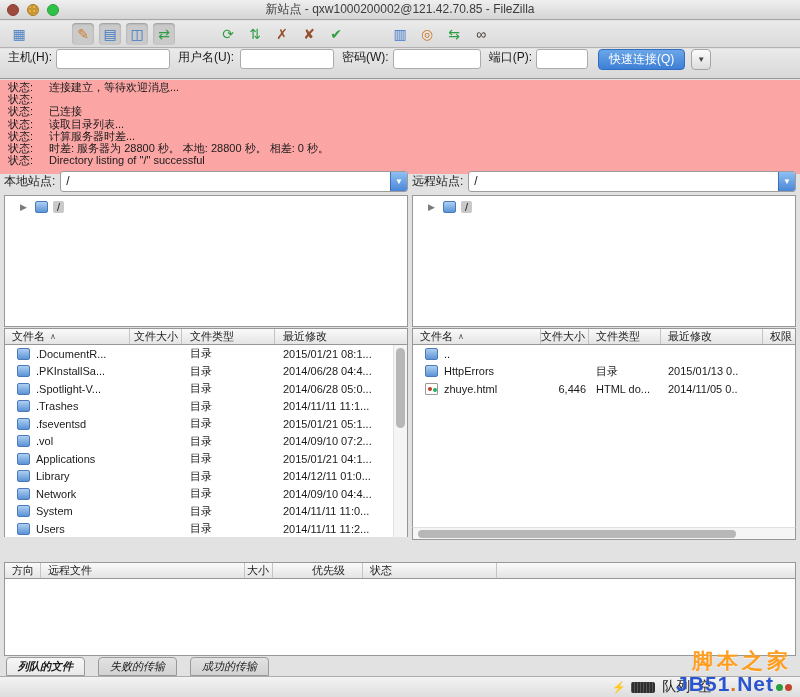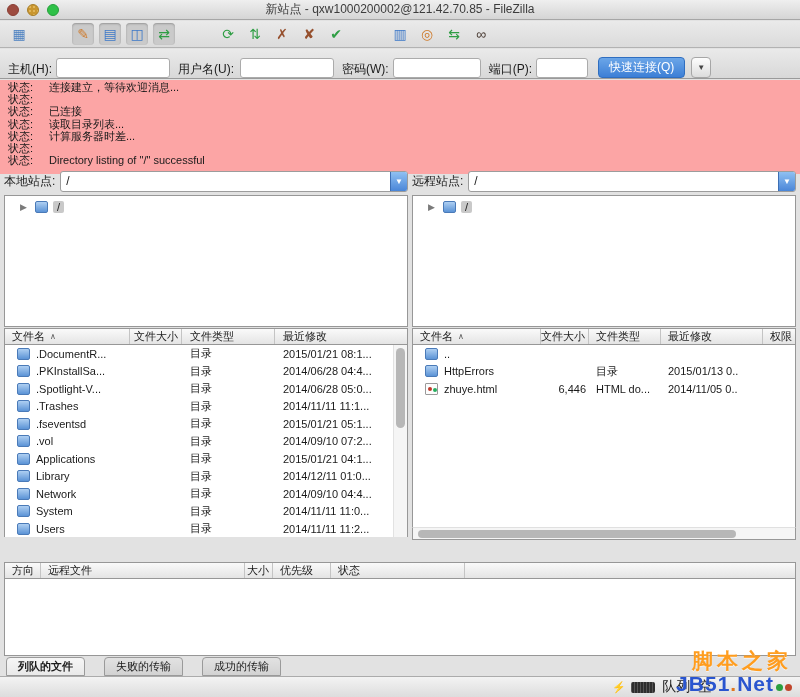--- a/index.html
+++ b/index.html
@@ -25,21 +25,21 @@
   .tbicon{width:22px;height:22px;margin-left:5px;border-radius:4px;
     display:flex;align-items:center;justify-content:center;font-size:14px;cursor:default;}
   .tbicon:first-child{margin-left:8px;}
   .tbicon.pressed{background:#cacaca;box-shadow:inset 0 1px 2px rgba(0,0,0,.25);}
   .tbicon.gap-lg{margin-left:42px;}
   .ic-green{color:#2f9e44;} .ic-blue{color:#3c78c8;} .ic-orange{color:#cf7a2a;}
   .ic-brown{color:#96502e;} .ic-dark{color:#4a3c34;} .ic-mix{color:#4a7fc0;}
   
   .qc{position:absolute;top:49px;left:0;right:0;height:30px;
     background:linear-gradient(#eaeaea,#d8d8d8);border-bottom:1px solid #9a9a9a;
-    display:flex;align-items:flex-end;font-size:12px;}
+    display:flex;align-items:flex-start;font-size:12px;}
   .qc label{margin-left:8px;margin-right:4px;white-space:nowrap;}
   .qc input{height:20px;border:1px solid #ababab;border-radius:3px;background:#fff;
     font-size:12px;padding:0 4px;font-family:"Liberation Sans",sans-serif;}
   .in-host{width:114px;} .in-user{width:94px;margin-left:2px;} .in-pass{width:88px;} .in-port{width:52px;}
   .qc-btn{margin-left:10px;height:21px;padding:0 10px;border:1px solid #2f6ec0;border-radius:4px;
     background:linear-gradient(#6ba6e8,#3d7fd6);color:#fff;font-size:12px;line-height:19px;}
   .qc-drop{margin-left:6px;width:20px;height:21px;border:1px solid #a6a6a6;border-radius:4px;
     background:linear-gradient(#fdfdfd,#dcdcdc);display:flex;align-items:center;justify-content:center;
     font-size:8px;color:#444;}
   
@@ -94,24 +94,24 @@
   .hscroll{height:13px;background:#f5f5f5;border:1px solid #979797;border-top:1px solid #e0e0e0;position:relative;}
   .hthumb{position:absolute;top:2px;left:5px;width:318px;height:8px;background:#b7b7b7;border-radius:4px;}
   .panestatus{height:19px;line-height:18px;background:#ececec;border:1px solid #a2a2a2;border-top:none;
     padding-left:7px;font-size:11px;}
   .lp .panestatus{border-top:1px solid #a2a2a2;margin-top:0;}
   
   .queue{position:absolute;top:562px;left:4px;right:4px;}
   .qheader{height:17px;display:flex;align-items:center;background:linear-gradient(#fafafa,#e4e4e4);
     border:1px solid #979797;font-size:11px;}
   .qc1{width:172px;} .qc2{width:36px;} .qc3{width:204px;} .qc4{width:28px;text-align:right;justify-content:flex-end;padding-right:3px;}
-  .qc5{width:58px;} .qc6{width:134px;} .qc7{flex:1;border-right:none;}
+  .qc5{width:58px;margin-left:32px;} .qc6{width:134px;} .qc7{flex:1;border-right:none;}
   .qbody{height:77px;background:#fff;border:1px solid #979797;border-top:none;}
   
-  .tabs{position:absolute;top:657px;left:6px;display:flex;gap:19px;}
+  .tabs{position:absolute;top:657px;left:6px;display:flex;gap:13px;font-style:italic;}
   .tab{height:19px;line-height:17px;padding:0 11px;font-size:11px;
     background:linear-gradient(#e2e2e2,#d2d2d2);border:1px solid #9a9a9a;border-radius:4px 4px 0 0;}
   .tab.active{background:linear-gradient(#f6f6f6,#e9e9e9);font-weight:bold;}
   
   .statusbar{position:absolute;left:0;right:0;bottom:0;height:21px;
     background:linear-gradient(#f3f3f3,#dddddd);border-top:1px solid #ababab;
     display:flex;align-items:center;justify-content:flex-end;padding-right:88px;}
   .sb-ind{font-size:11px;color:#b03a2e;margin-right:5px;}
   .sb-badge{width:24px;height:11px;background:#2e2e2e;border-radius:2px;margin-right:7px;
     background-image:linear-gradient(90deg,#555 1px,transparent 1px);background-size:3px 100%;}
@@ -202,20 +202,21 @@
       <span class="logtext">读取目录列表...</span>
     </div>
 
     <div class="logrow">
       <span class="loglabel">状态:</span>
       <span class="logtext">计算服务器时差...</span>
     </div>
 
     <div class="logrow">
       <span class="loglabel">状态:</span>
+      <span class="logtext">时差: 服务器为 28800 秒。 本地: 28800 秒。 相差: 0 秒。</span>
     </div>
 
     <div class="logrow">
       <span class="loglabel">状态:</span>
       <span class="logtext">Directory listing of "/" successful</span>
     </div>
 
 </div>
 
 <div class="pane lp">

